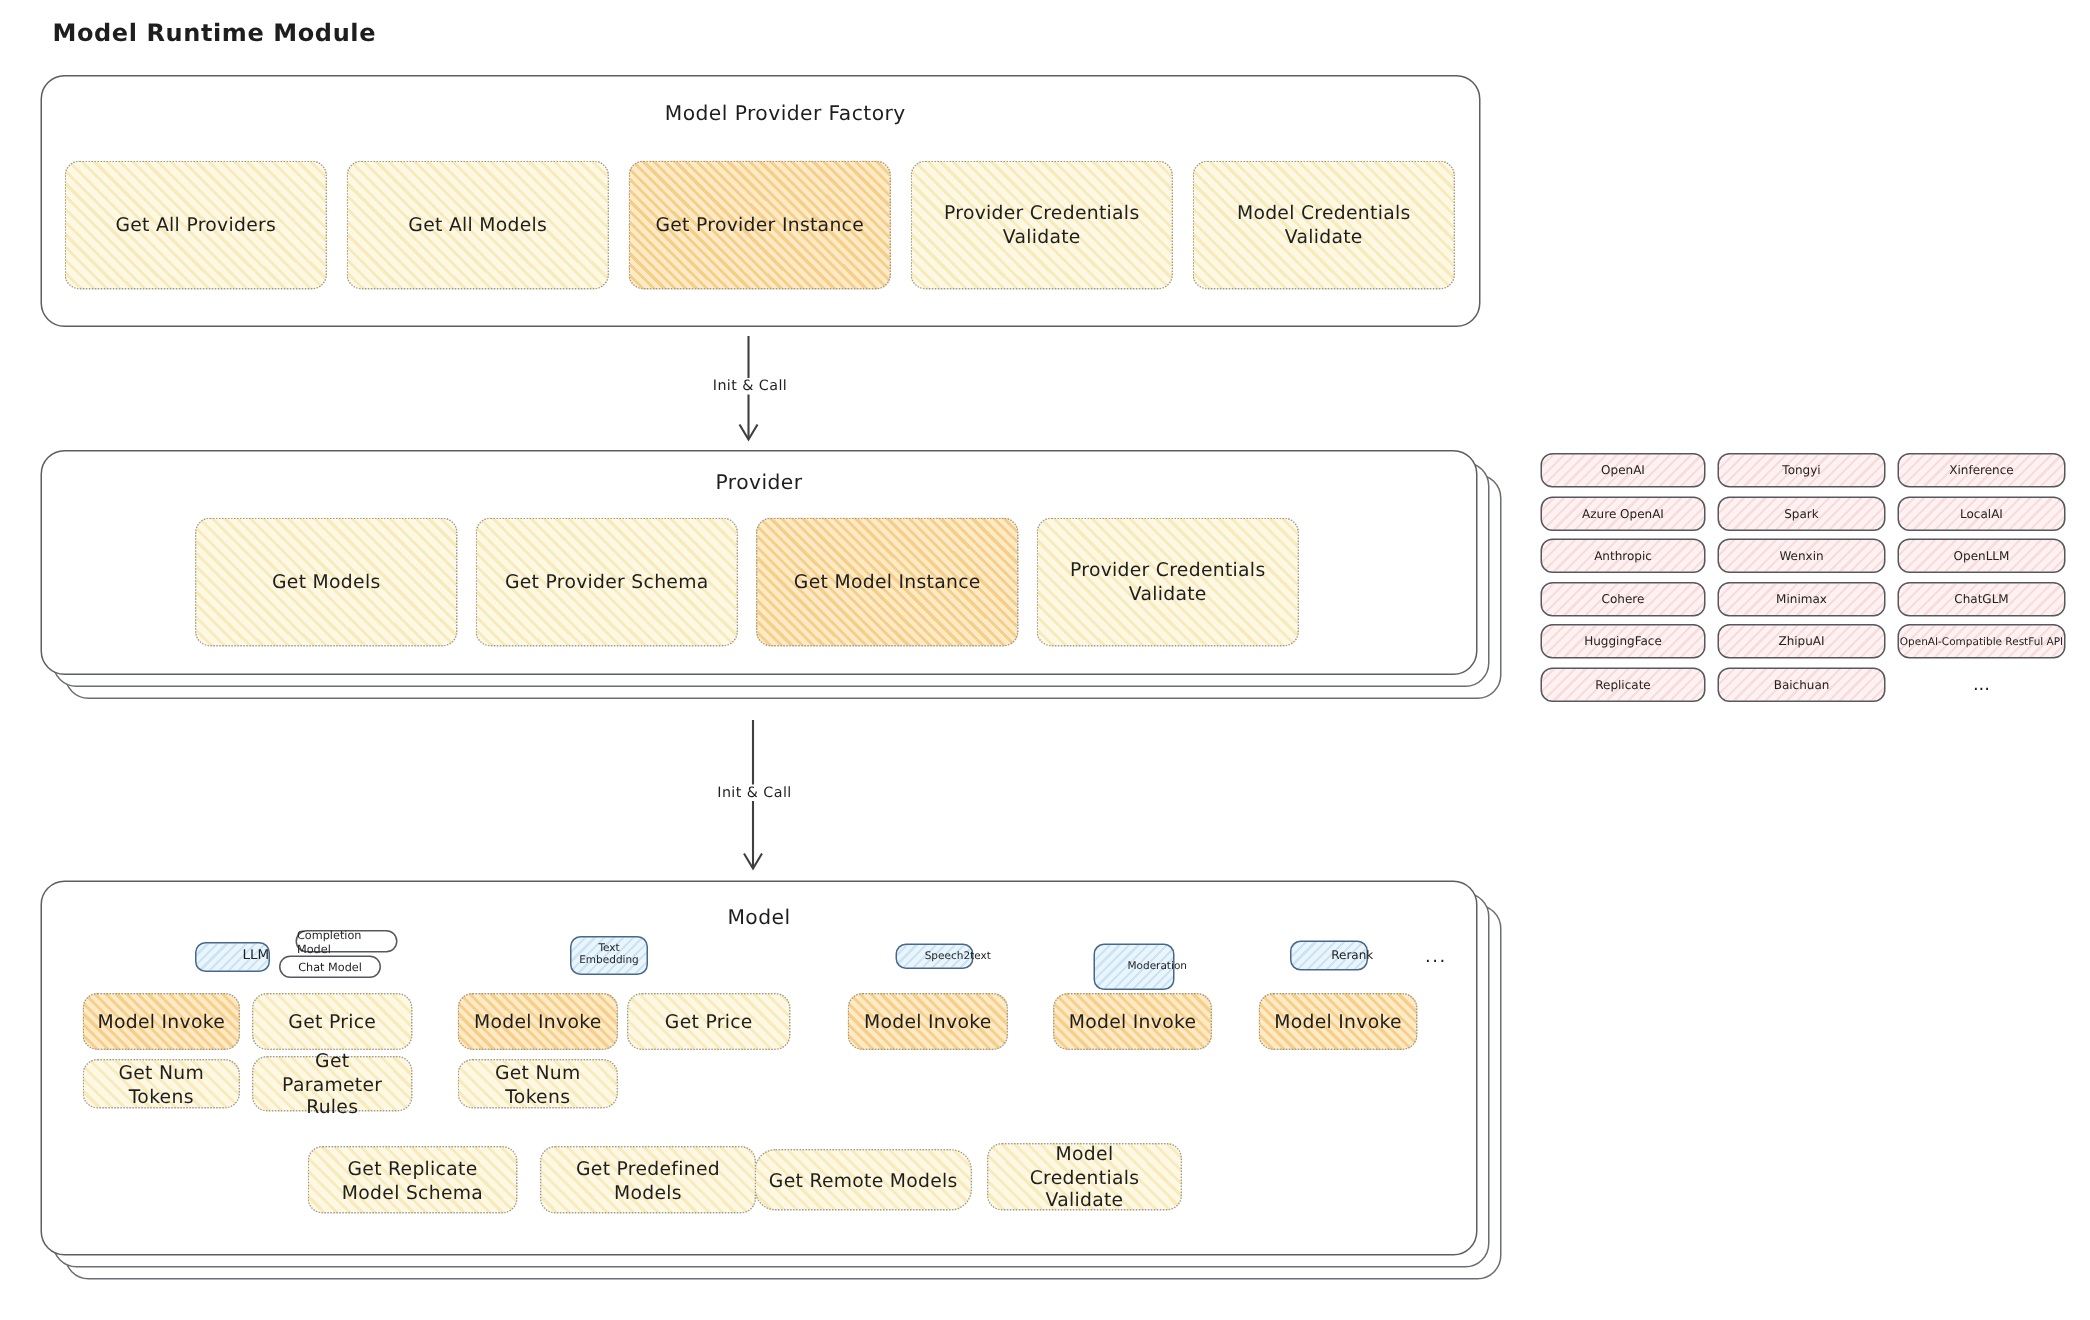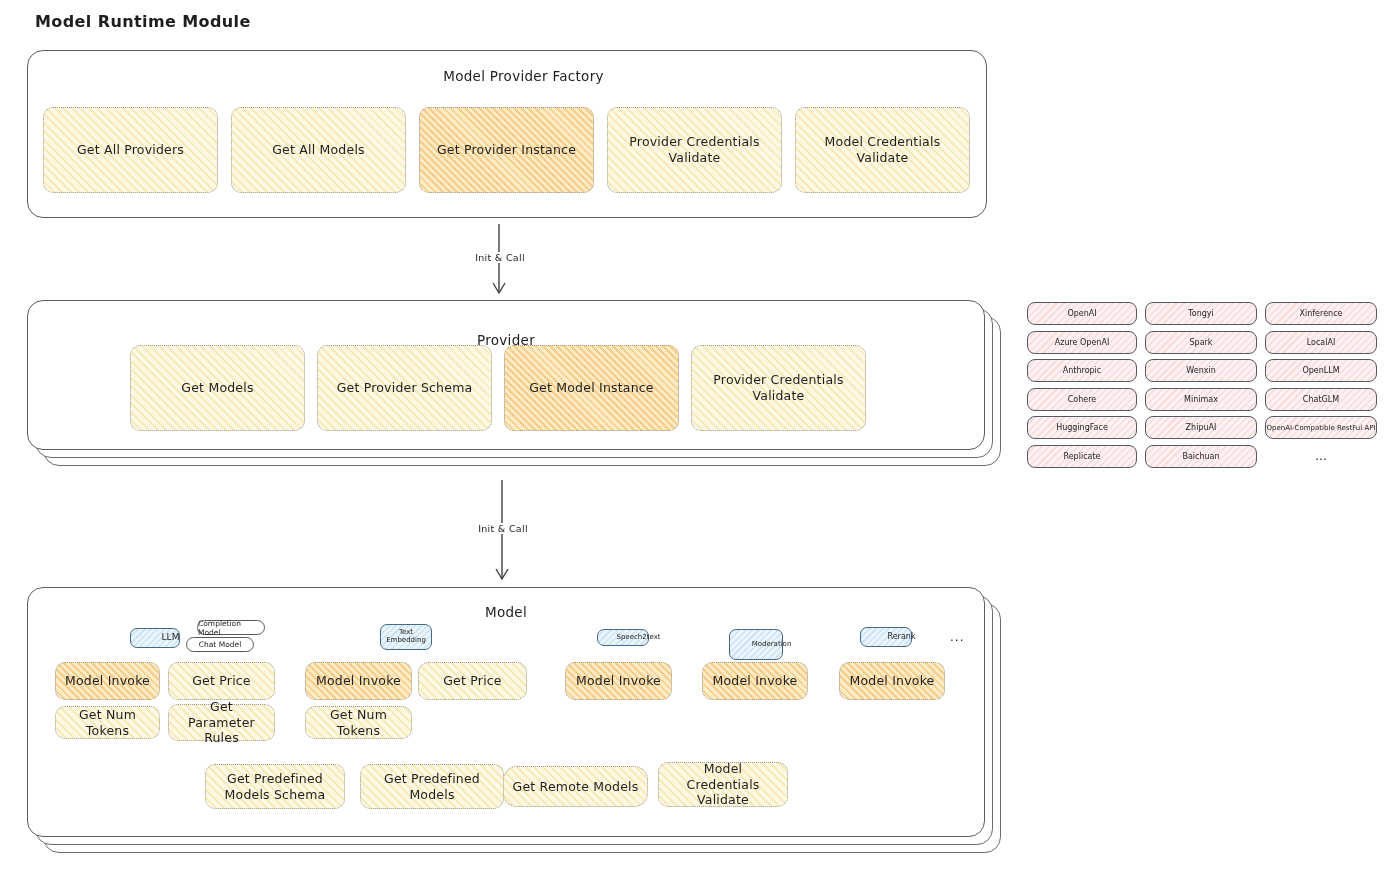--- a/index.html
+++ b/index.html
@@ -52,21 +52,21 @@
 
   <svg class="abs" style="left:490px;top:224px;" width="18" height="74">
     <line x1="9" y1="0" x2="9" y2="68" stroke="#3f3f3f" stroke-width="1.4"></line>
     <polyline points="3,59 9,69 15,59" fill="none" stroke="#3f3f3f" stroke-width="1.4"></polyline>
   </svg>
   <div class="abs arrowlabel" style="left:469px;top:252px;width:62px;">Init &amp; Call</div>
 
   <div class="abs stack-layer" style="left:43px;top:316px;width:958px;height:150px;"></div>
   <div class="abs stack-layer" style="left:35px;top:308px;width:958px;height:150px;"></div>
   <div class="abs frame" style="left:27px;top:300px;width:958px;height:150px;"></div>
-  <div class="abs boxtitle" style="left:27px;top:332px;width:958px;">Provider</div>
+  <div class="abs boxtitle" style="left:27px;top:314px;width:958px;">Provider</div>
 
   <div class="abs fnbox fill-yellow" style="left:130px;top:345px;width:175px;height:86px;">Get Models</div>
   <div class="abs fnbox fill-yellow" style="left:317px;top:345px;width:175px;height:86px;">Get Provider Schema</div>
   <div class="abs fnbox fill-orange" style="left:504px;top:345px;width:175px;height:86px;">Get Model Instance</div>
   <div class="abs fnbox fill-yellow" style="left:691px;top:345px;width:175px;height:86px;">Provider Credentials Validate</div>
 
   <div class="abs grid" style="left:1027px;top:302px;width:350px;">
     <div class="pinkcell">OpenAI</div>
     <div class="pinkcell">Tongyi</div>
     <div class="pinkcell">Xinference</div>
@@ -112,18 +112,18 @@
   <div class="abs fnbox fill-orange" style="left:305px;top:662px;width:107px;height:38px;">Model Invoke</div>
   <div class="abs fnbox fill-yellow" style="left:418px;top:662px;width:109px;height:38px;">Get Price</div>
   <div class="abs fnbox fill-orange" style="left:565px;top:662px;width:107px;height:38px;">Model Invoke</div>
   <div class="abs fnbox fill-orange" style="left:702px;top:662px;width:106px;height:38px;">Model Invoke</div>
   <div class="abs fnbox fill-orange" style="left:839px;top:662px;width:106px;height:38px;">Model Invoke</div>
 
   <div class="abs fnbox fill-yellow" style="left:55px;top:706px;width:105px;height:33px;">Get Num Tokens</div>
   <div class="abs fnbox fill-yellow" style="left:168px;top:704px;width:107px;height:37px;">Get Parameter Rules</div>
   <div class="abs fnbox fill-yellow" style="left:305px;top:706px;width:107px;height:33px;">Get Num Tokens</div>
 
-  <div class="abs fnbox fill-yellow" style="left:205px;top:764px;width:140px;height:45px;">Get Predefined Models Schema</div>
+  <div class="abs fnbox fill-yellow" style="left:205px;top:764px;width:140px;height:45px;">Get Replicate Model Schema</div>
   <div class="abs fnbox fill-yellow" style="left:360px;top:764px;width:144px;height:45px;">Get Predefined Models</div>
   <div class="abs fnbox fill-yellow" style="left:503px;top:766px;width:145px;height:41px;border-radius:14px;">Get Remote Models</div>
   <div class="abs fnbox fill-yellow" style="left:658px;top:762px;width:130px;height:45px;">Model Credentials Validate</div>
 
 </div>
 
 </body></html>

